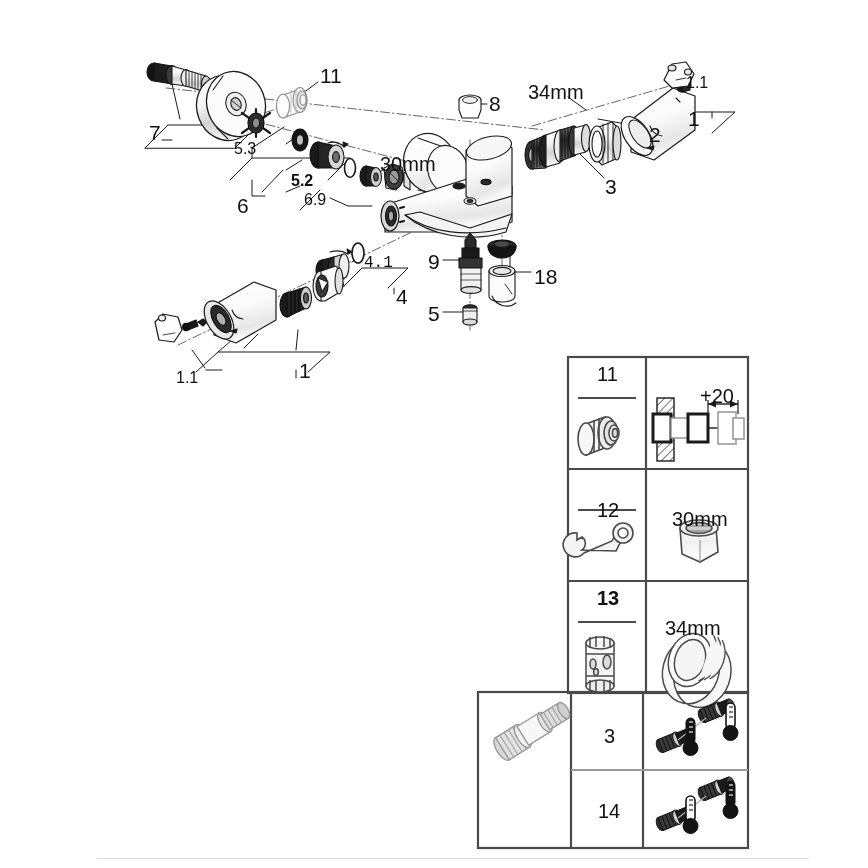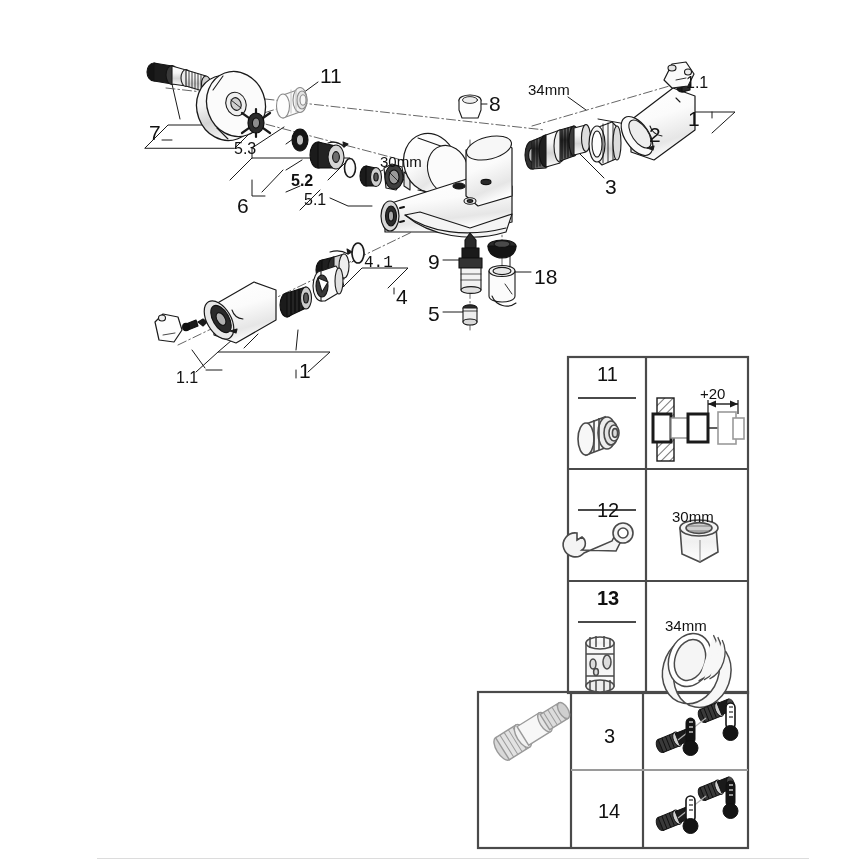--- a/index.html
+++ b/index.html
@@ -2,21 +2,21 @@
 <html><head>
 <meta charset="utf-8">
 <style>
   html,body{margin:0;padding:0;background:#ffffff;}
   body{width:868px;height:868px;font-family:"Liberation Sans",sans-serif;color:#1a1a1a;overflow:hidden;}
   #stage{position:relative;width:868px;height:868px;background:#fff;}
   svg{display:block;}
   .lbl{position:absolute;font-family:"Liberation Sans",sans-serif;color:#111;white-space:nowrap;}
   .lbl-num{font-size:21px;}
   .lbl-sub{font-size:16px;}
-  .lbl-dim{font-size:15px;}
+  .lbl-dim{font-size:20px;}
   .tbl-num{font-size:20px;}
   #footrule{position:absolute;left:97px;top:858px;width:712px;height:1px;background:#dcdcdc;}
 </style>
 </head>
 <body>
 
 <div id="stage">
 
   <svg width="868" height="868" viewBox="0 0 868 868" style="position:absolute;left:0;top:0;">
     <defs>
@@ -393,21 +393,21 @@
         </g>
       </g>
 
     </g>
   </svg>
 
   <span class="lbl lbl-num" style="left:149px;top:121px;">7</span>
   <span class="lbl lbl-num" style="left:320px;top:64px;">11</span>
   <span class="lbl lbl-sub" style="left:234px;top:140px;">5.3</span>
   <span class="lbl lbl-sub" style="left:291px;top:172px;font-weight:bold;">5.2</span>
-  <span class="lbl lbl-sub" style="left:304px;top:191px;">5.1</span>
+  <span class="lbl lbl-sub" style="left:304px;top:191px;">6.9</span>
   <span class="lbl lbl-num" style="left:237px;top:194px;">6</span>
   <span class="lbl lbl-dim" style="left:380px;top:153px;">30mm</span>
   <span class="lbl lbl-num" style="left:489px;top:92px;">8</span>
   <span class="lbl lbl-dim" style="left:528px;top:81px;">34mm</span>
   <span class="lbl lbl-num" style="left:688px;top:107px;">1</span>
   <span class="lbl lbl-sub" style="left:686px;top:74px;">1.1</span>
   <span class="lbl lbl-num" style="left:649px;top:123px;">2</span>
   <span class="lbl lbl-num" style="left:605px;top:175px;">3</span>
   <span class="lbl lbl-sub" style="left:364px;top:254px;font-family:Liberation Mono, monospace;">4.1</span>
   <span class="lbl lbl-num" style="left:396px;top:285px;">4</span>

